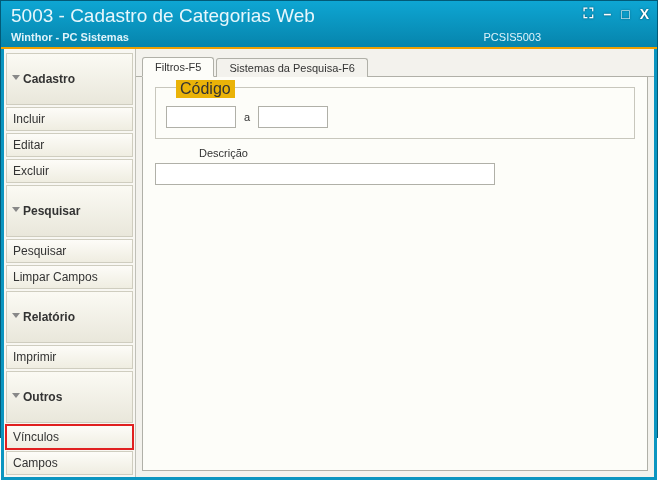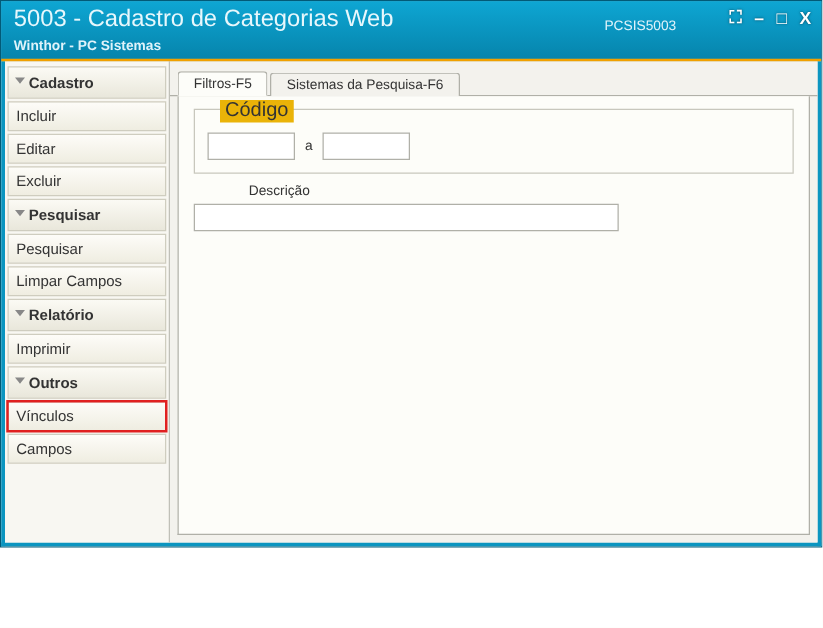--- a/index.html
+++ b/index.html
@@ -13,40 +13,40 @@
   .titlebar {
     height: 48px;
     padding: 3px 10px 6px 10px;
     color: #ffffff;
     position: relative;
     background: linear-gradient(to bottom, #0ea6d3 0%, #0684ac 100%);
     border-bottom: 2px solid #f0a000;
   }
   .titlebar .title { font-size: 19px; color: #e7f7fc; line-height: 24px; }
   .titlebar .subtitle { font-size: 11px; font-weight: bold; color: #dff3fa; line-height: 14px; margin-top: 2px;}
-  .titlebar .status { position: absolute; right: 116px; bottom: 20px; font-size: 11px; color: #dff3fa; }
+  .titlebar .status { position: absolute; right: 116px; bottom: 4px; font-size: 11px; color: #dff3fa; }
   .win-controls { position: absolute; top: 4px; right: 8px; display: flex; gap: 10px; align-items: center;}
   .win-controls span { color: #fff; font-size: 14px; font-weight: bold; cursor: default; text-shadow: 0 0 2px #003a4f; }
   .client {
     flex: 1;
     background: #f3f3ee;
     border: 3px solid #0b95c0;
     border-top: 0;
     display: flex;
   }
   .sidebar {
     width: 132px;
     background: #f8f7f2;
     border-right: 1px solid #c0c0b8;
     padding: 2px 2px 2px 2px;
   }
   .group-header {
     background: linear-gradient(to bottom, #fbfaf4, #e9e7db);
     border: 1px solid #cfcdbf;
-    padding: 5px 4px;
+    padding: 18px 4px;
     font-weight: bold;
     font-size: 12px;
     color: #333;
     margin-top: 2px;
     display: flex;
     align-items: center;
     gap: 3px;
   }
   .chevron {
     width: 9px; height: 9px; display: inline-block;

